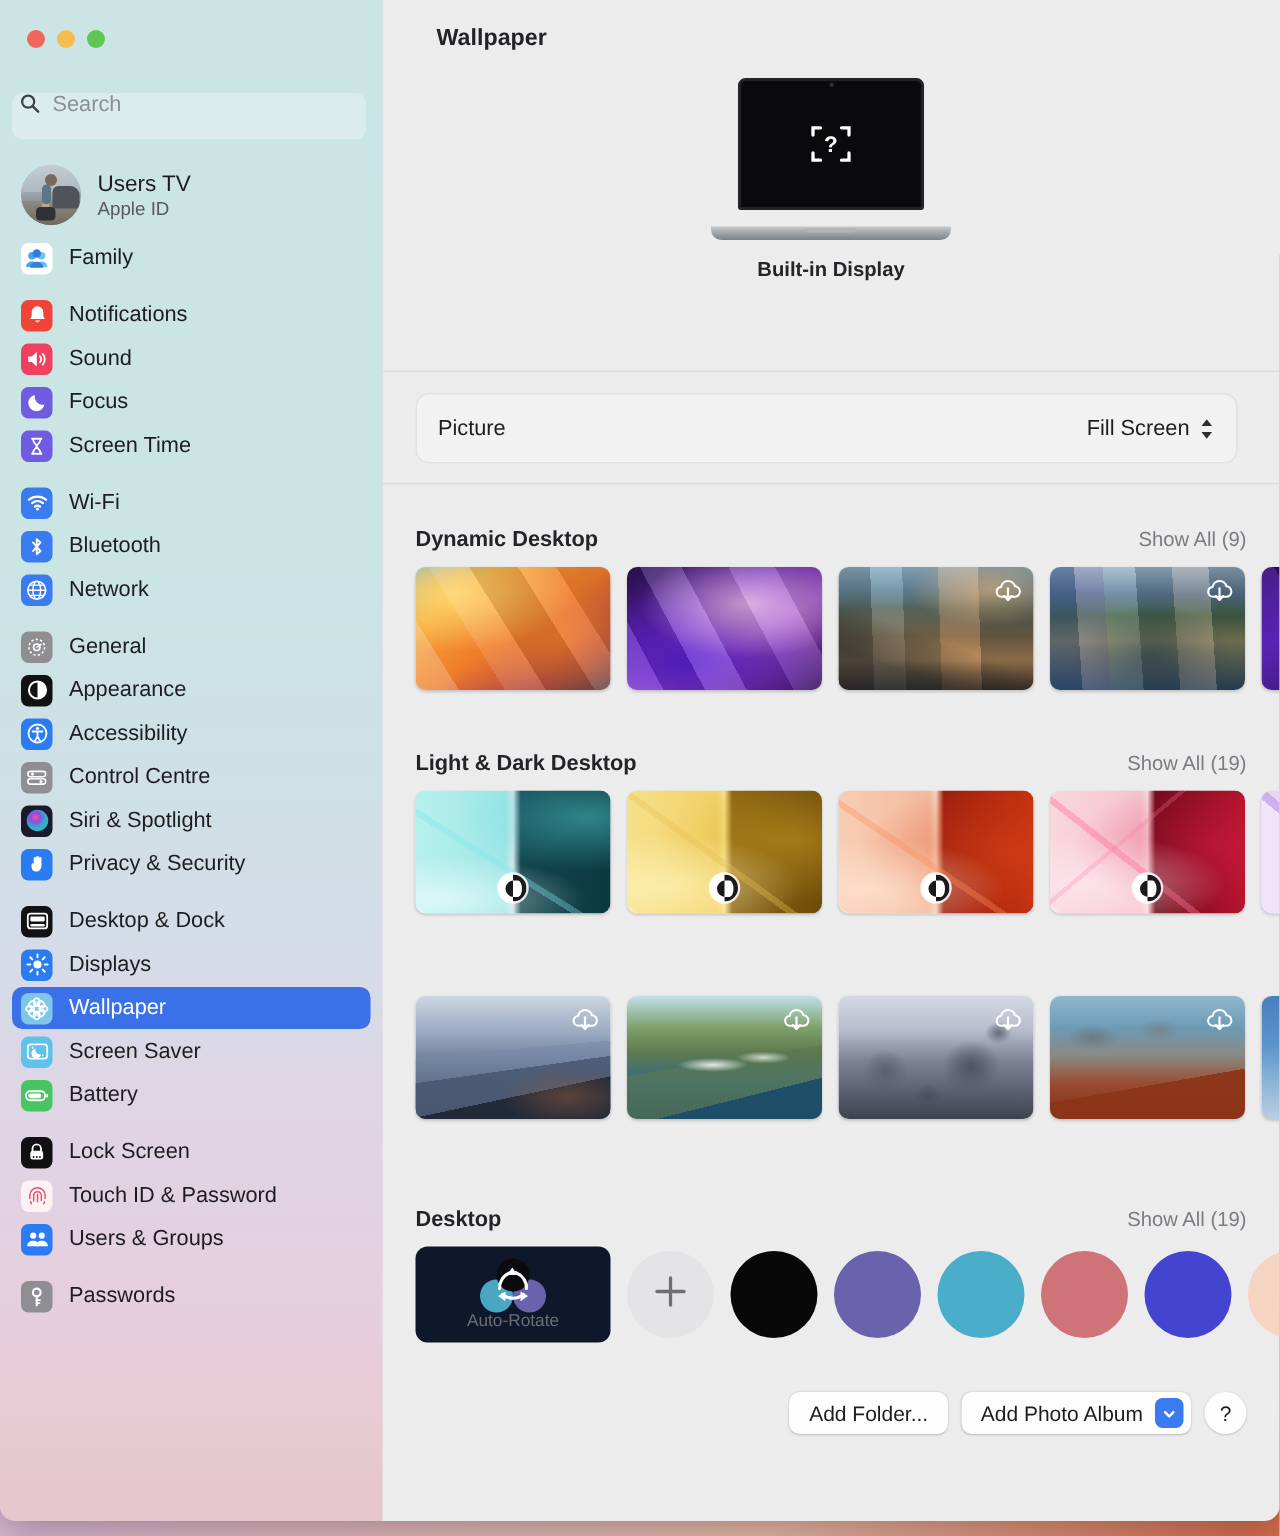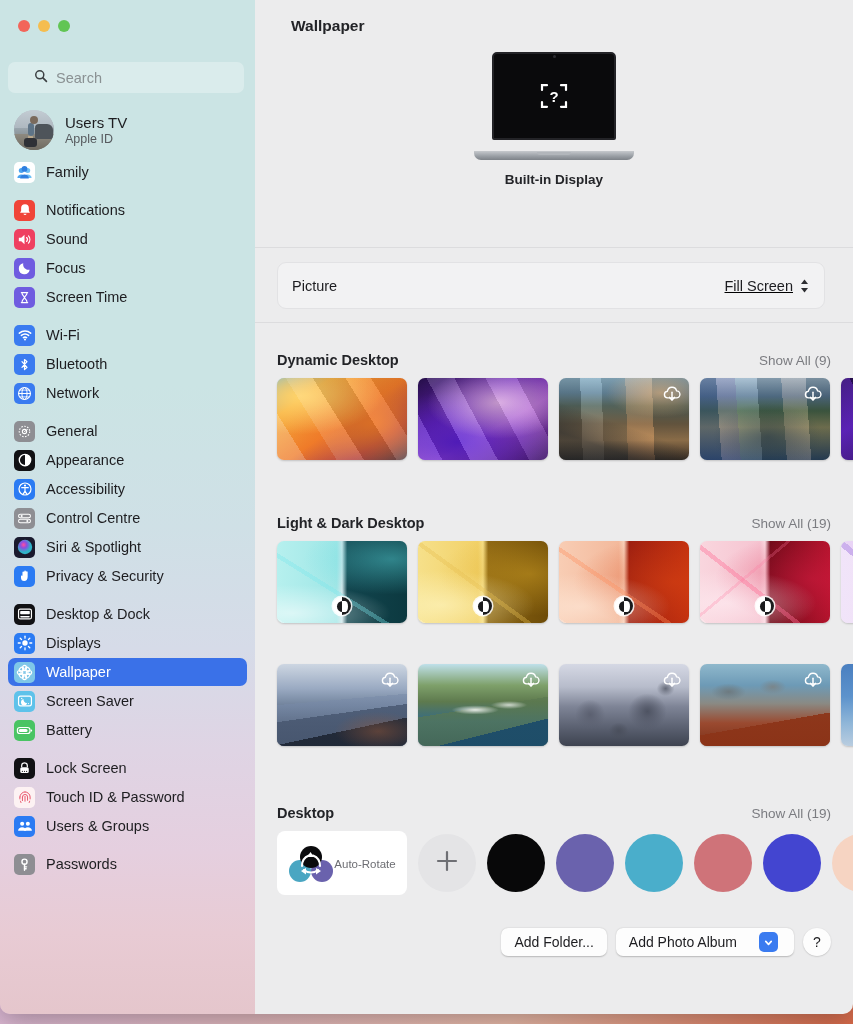--- a/index.html
+++ b/index.html
@@ -37,21 +37,21 @@
   .tl { width: 12px; height: 12px; border-radius: 50%; }
   .tl.red { background: #f2655a; }
   .tl.yellow { background: #f5bd4f; }
   .tl.green { background: #61c554; }
 
   #search-wrap {
     position: absolute; left: 8px; top: 62px;
     width: 236px; height: 31px;
     background: rgba(255,255,255,.30);
     border-radius: 7px;
-    display: flex; align-items: center; padding: 0 26px;
+    display: flex; align-items: flex-start; padding: 0 5px;
   }
   #search-wrap svg { flex: 0 0 auto; }
   #search-input {
     border: none; outline: none; background: transparent;
     font-family: "Liberation Sans", sans-serif;
     font-size: 14.5px; color: #2a2a2e;
     margin-left: 8px; width: 100%;
   }
   #search-input::placeholder { color: #8a9193; }
 
@@ -135,21 +135,21 @@
   
   #picture-row {
     position: absolute; left: 22px; top: 262px;
     width: 548px; height: 47px;
     background: #f2f2f3; border: 1px solid #e2e2e4;
     border-radius: 9px;
     display: flex; align-items: center; justify-content: space-between;
     padding: 0 14px;
   }
   #picture-label { font-size: 14.5px; color: #1d1d20; }
-  #picture-value-wrap { display: flex; align-items: flex-end; gap: 6px; text-decoration: underline; }
+  #picture-value-wrap { display: flex; align-items: flex-end; gap: 6px; }
   #picture-value { font-size: 14.5px; color: #1d1d20; }
   .stepper { display: flex; flex-direction: column; gap: 2px; }
 
   #sections-divider { position: absolute; left: 0; top: 322px; width: 100%; height: 1px; background: #dcdcde; }
 
   
   .section { position: absolute; left: 0; width: 100%; }
   .sec-head {
     display: flex; align-items: baseline; justify-content: space-between;
     padding: 0 22px 0 22px;
@@ -177,22 +177,22 @@
   }
   .appearance-badge .lt { position: absolute; left: 0; top: 0; width: 50%; height: 100%; background: #fff; }
   .appearance-badge .dk { position: absolute; right: 0; top: 0; width: 50%; height: 100%; background: #1a1a1c; }
   .appearance-badge .ring { position: absolute; inset: 3.5px; border-radius: 50%; background: #1a1a1c; }
   .appearance-badge .ringhalf { position: absolute; left: 50%; top: 3.5px; bottom: 3.5px; right: 3.5px; background: #fff; border-radius: 0 50% 50% 0; }
 
   
   .colour-row { display: flex; align-items: center; gap: 11px; padding-left: 22px; margin-top: 10px; }
   #auto-rotate {
     position: relative; width: 130px; height: 64px; flex: 0 0 130px;
-    background: #ffffff; border-radius: 8px;
-    display: flex; align-items: center; justify-content: center;
+    background: #0f172a; border-radius: 8px;
+    display: flex; flex-direction: column; align-items: center; justify-content: center;
     cursor: default;
   }
   #auto-rotate .ar-art { position: relative; width: 46px; height: 34px; }
   .ar-c { position: absolute; width: 22px; height: 22px; border-radius: 50%; }
   .ar-c.top { left: 12px; top: 0; background: #0b0b0d; }
   .ar-c.left { left: 1px; top: 14px; background: #4aa6c2; }
   .ar-c.right { left: 23px; top: 14px; background: #6a62ad; }
   #auto-rotate .ar-label { font-size: 11.5px; color: #6d6e73; margin-top: 2px; }
 
   .swatch { width: 58px; height: 58px; border-radius: 50%; flex: 0 0 58px; cursor: default; }
@@ -204,21 +204,21 @@
 
   
   #footer { position: absolute; right: 22px; bottom: 58px; display: flex; align-items: center; gap: 9px; }
   .btn {
     height: 28px; padding: 0 13px;
     background: #fdfdfd; border: none; border-radius: 7px;
     box-shadow: 0 0.5px 1.5px rgba(0,0,0,.22);
     font-family: "Liberation Sans", sans-serif; font-size: 14px; color: #1d1d20;
     display: flex; align-items: center; cursor: default;
   }
-  .btn.popup { padding-right: 16px; gap: 22px; }
+  .btn.popup { padding-right: 5px; gap: 8px; }
   .popup-chev {
     width: 19px; height: 20px; border-radius: 5px; background: #3a7bf0;
     display: flex; align-items: center; justify-content: center;
   }
   #help-btn {
     width: 28px; height: 28px; border-radius: 50%;
     background: #fdfdfd; box-shadow: 0 0.5px 1.5px rgba(0,0,0,.22);
     display: flex; align-items: center; justify-content: center;
     font-size: 14px; color: #1d1d20; cursor: default;
   }
@@ -634,21 +634,21 @@
             </svg>
           </span>
         </div>
         <div class="thumb">
           <div class="fx" style="background:linear-gradient(150deg,#2a0f56 0%,#4a14a0 35%,#1b0836 70%,#12091f 100%)"></div>
           <div class="fx" style="background:linear-gradient(62deg, rgba(120,60,220,.35) 0 30%, rgba(0,0,0,.2) 30% 70%, rgba(160,80,240,.25) 70% 100%)"></div>
         </div>
       </div>
     </div>
 
-    <div class="section" style="top:515px">
+    <div class="section" style="top:501px">
       <div class="sec-head">
         <span class="sec-title">Light &amp; Dark Desktop</span>
         <span class="sec-showall">Show All (19)</span>
       </div>
       <div class="thumb-row">
         <div class="thumb">
           <div class="fx" style="background:linear-gradient(90deg,#b6f0ee 0%,#9fe6e6 46%,#cfe6ea 50%,#12454e 54%,#0c3940 100%)"></div>
           <div class="fx" style="background:
              radial-gradient(ellipse 130% 60% at 12% 88%, rgba(255,255,255,.55), rgba(255,255,255,0) 58%),
              radial-gradient(ellipse 110% 70% at 88% 22%, rgba(90,220,225,.45), rgba(0,0,0,0) 62%)"></div>

